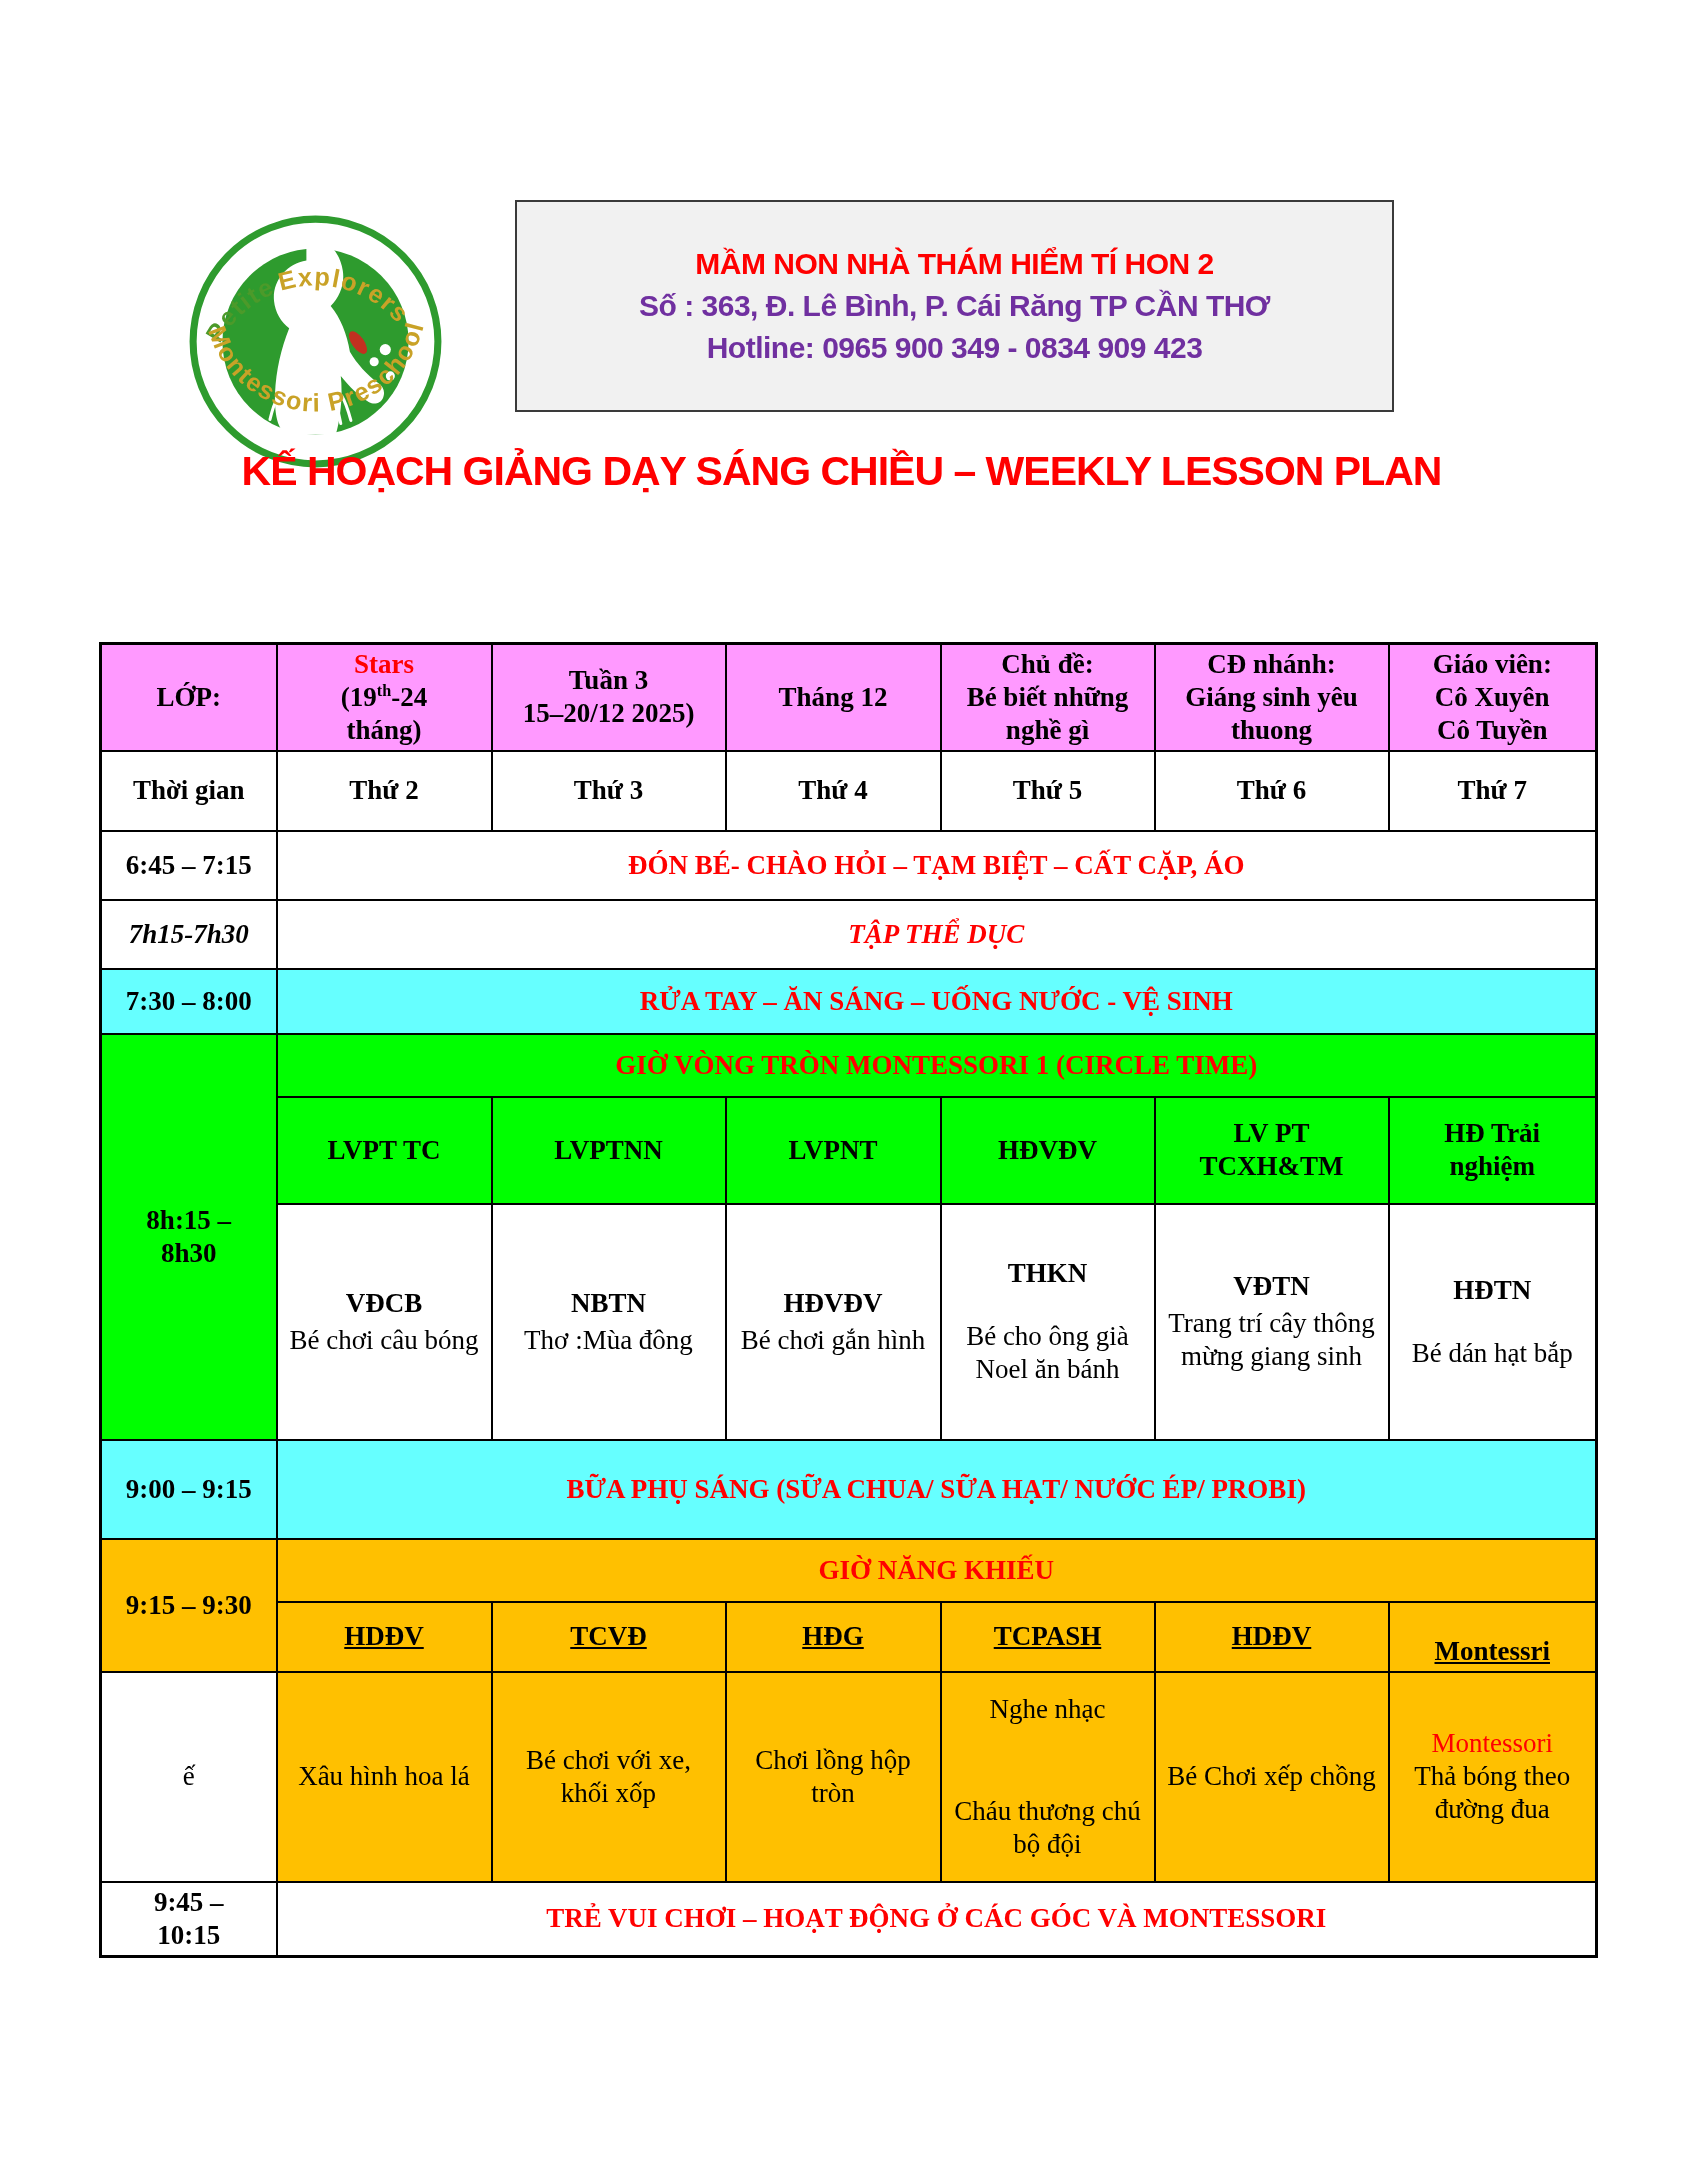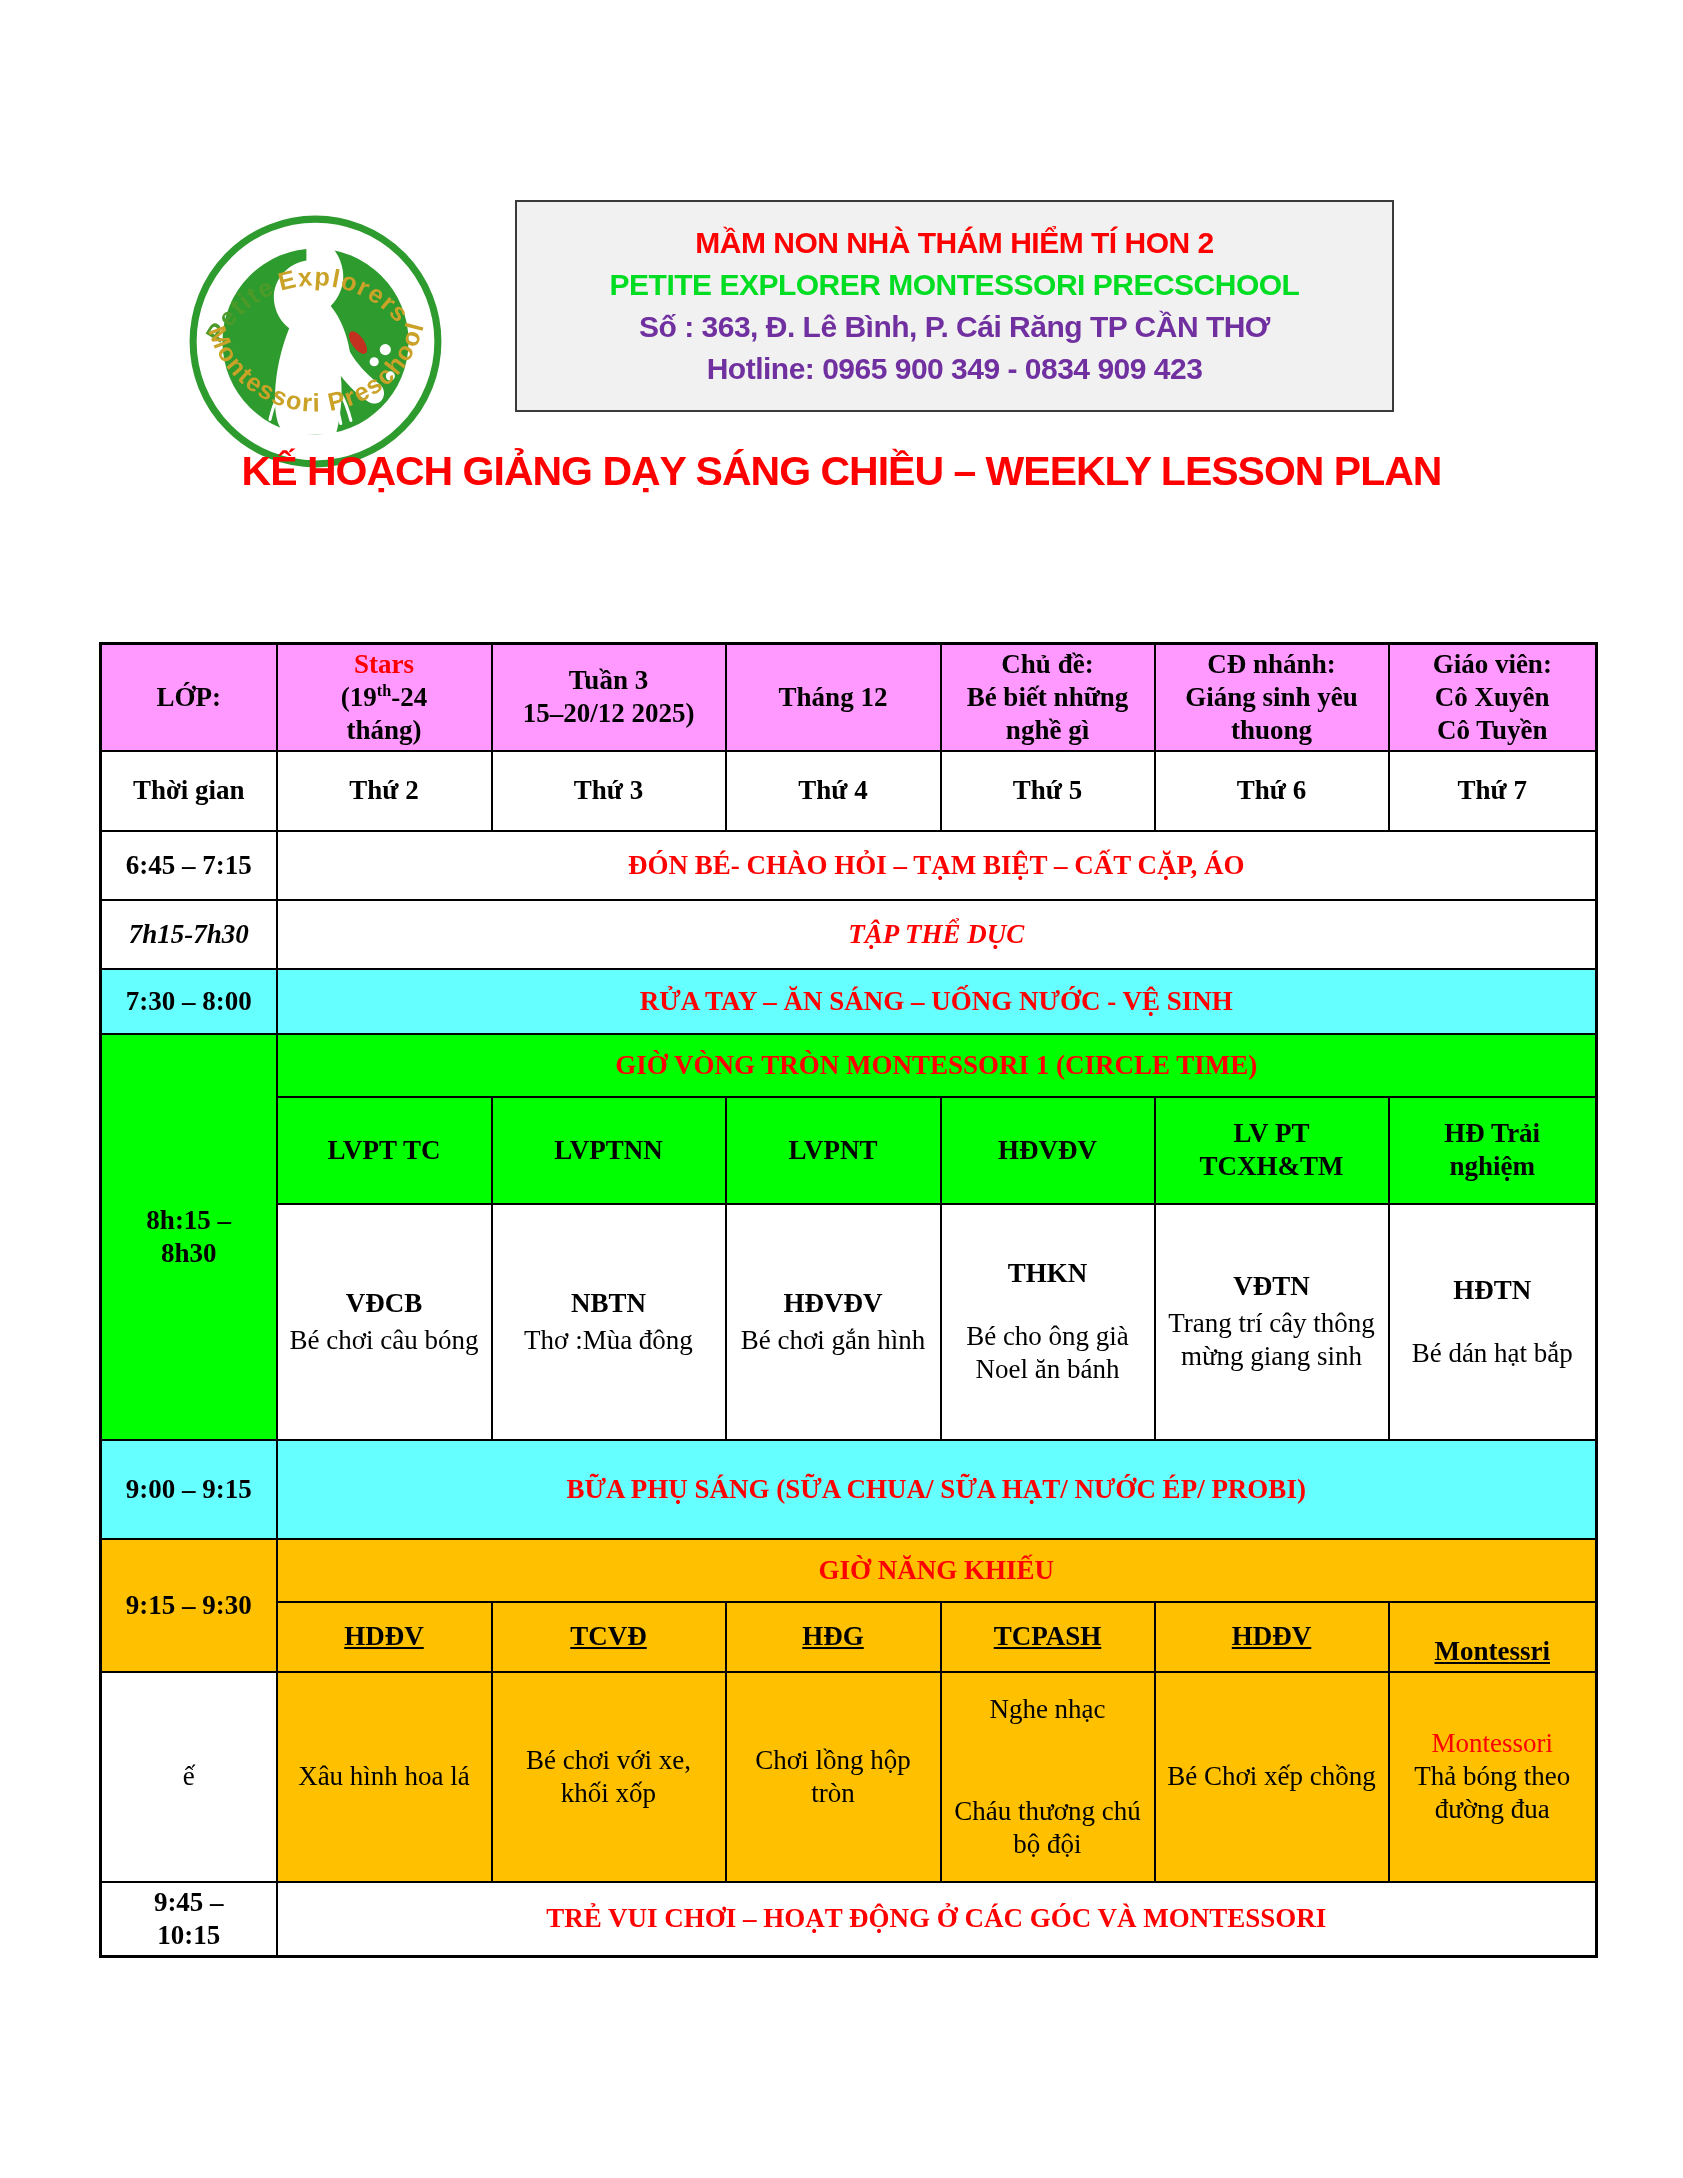--- a/index.html
+++ b/index.html
@@ -81,21 +81,20 @@
         <circle cx="180" cy="170" r="3.5"></circle>
       </g>
       <text fill="#4C9A2A"><textPath href="#arcTop" startOffset="10%">Petite </textPath></text>
       <text fill="#C9A227"><textPath href="#arcTop" startOffset="38%">Explorers</textPath></text>
       <text fill="#C9A227"><textPath href="#arcBot" startOffset="3%">Montessori Preschool</textPath></text>
     </svg>
   </div>
 
   <div class="header-box">
     <div class="hb1">MẦM NON NHÀ THÁM HIỂM TÍ HON 2</div>
-    <div class="hb2">PETITE EXPLORER MONTESSORI PRECSCHOOL</div>
     <div class="hb3">Số : 363, Đ. Lê Bình, P. Cái Răng TP CẦN THƠ</div>
     <div class="hb4">Hotline: 0965 900 349 - 0834 909 423</div>
   </div>
 
   <h1 class="title">KẾ HOẠCH GIẢNG DẠY SÁNG CHIỀU – WEEKLY LESSON PLAN</h1>
 
   <table class="plan">
     <colgroup>
       <col style="width:176px">
         <col style="width:215px">

